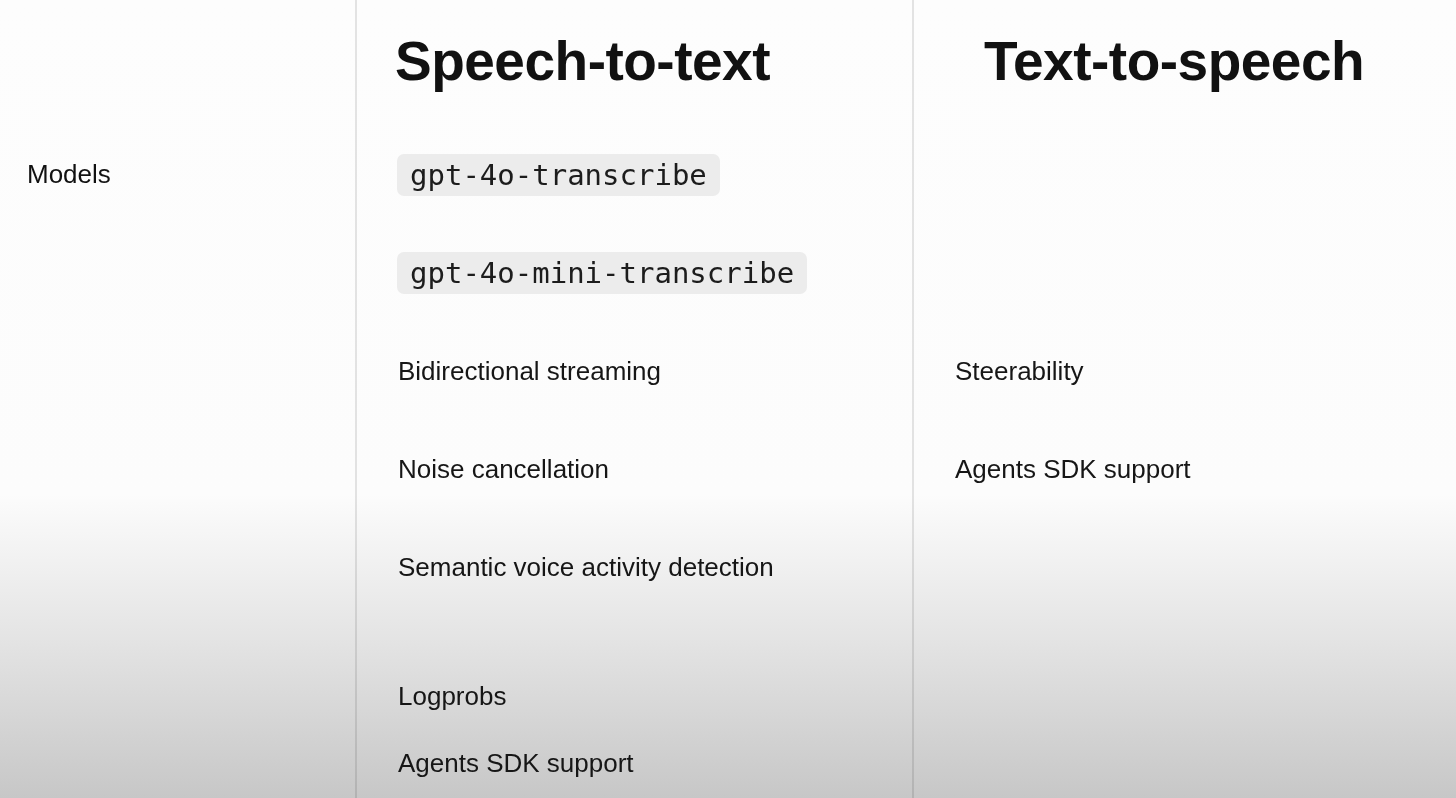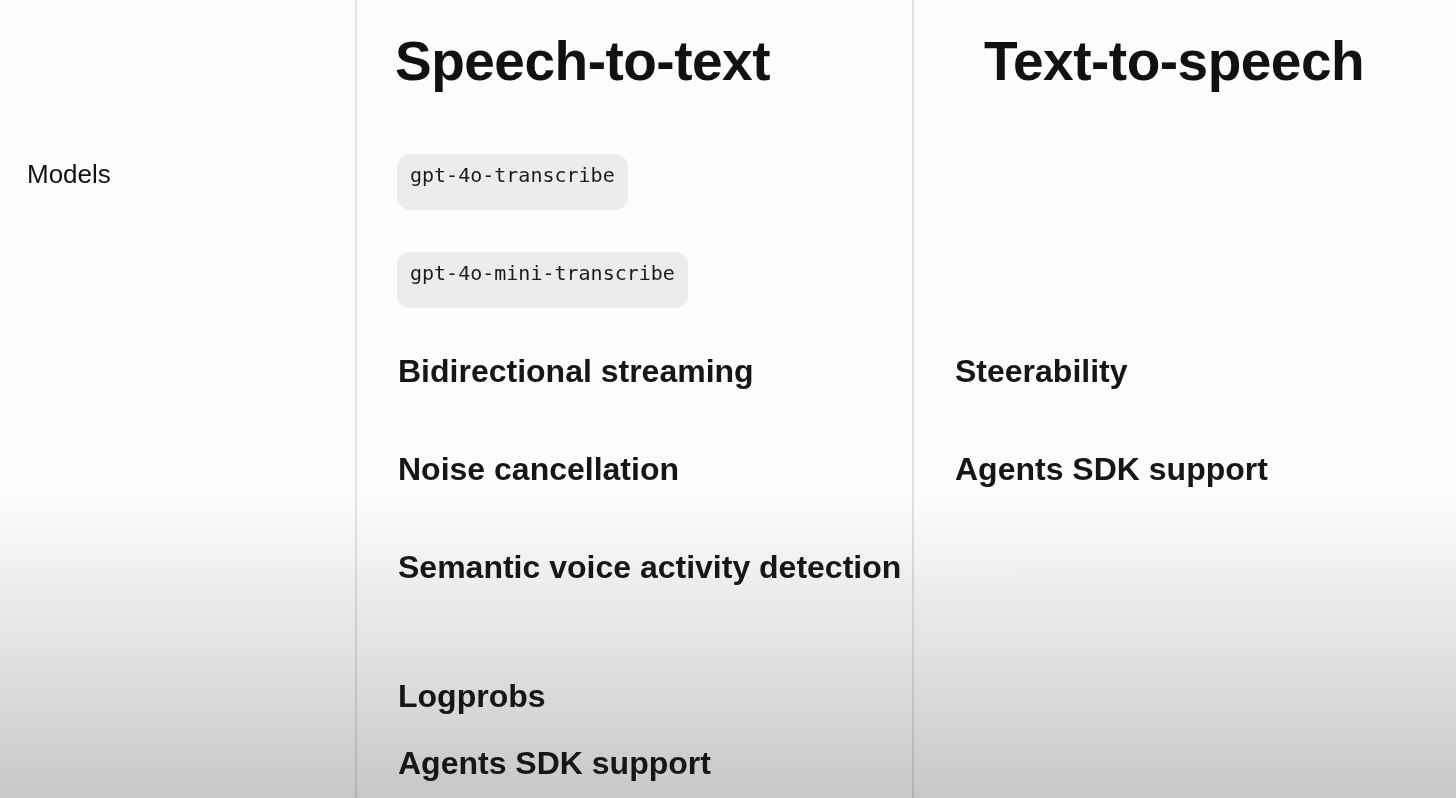--- a/index.html
+++ b/index.html
@@ -36,34 +36,34 @@
     position: absolute;
     font-size: 26px;
     font-weight: 400;
     line-height: 32px;
     color: #111111;
     white-space: nowrap;
   }
   .chip {
     position: absolute;
     display: inline-block;
-    height: 56px;
+    height: 42px;
     line-height: 42px;
     padding: 0 13px;
     background: #ececec;
-    border-radius: 13px;
+    border-radius: 7px;
     font-family: "DejaVu Sans Mono", "Liberation Mono", monospace;
-    font-size: 20px;
+    font-size: 29px;
     color: #1c1c1c;
     white-space: nowrap;
   }
   .feature {
     position: absolute;
-    font-size: 32px;
-    font-weight: 700;
+    font-size: 26px;
+    font-weight: 400;
     line-height: 32px;
     color: #161616;
     white-space: nowrap;
   }
 </style>
 </head>
 <body>
 
 <div class="slide">
 

